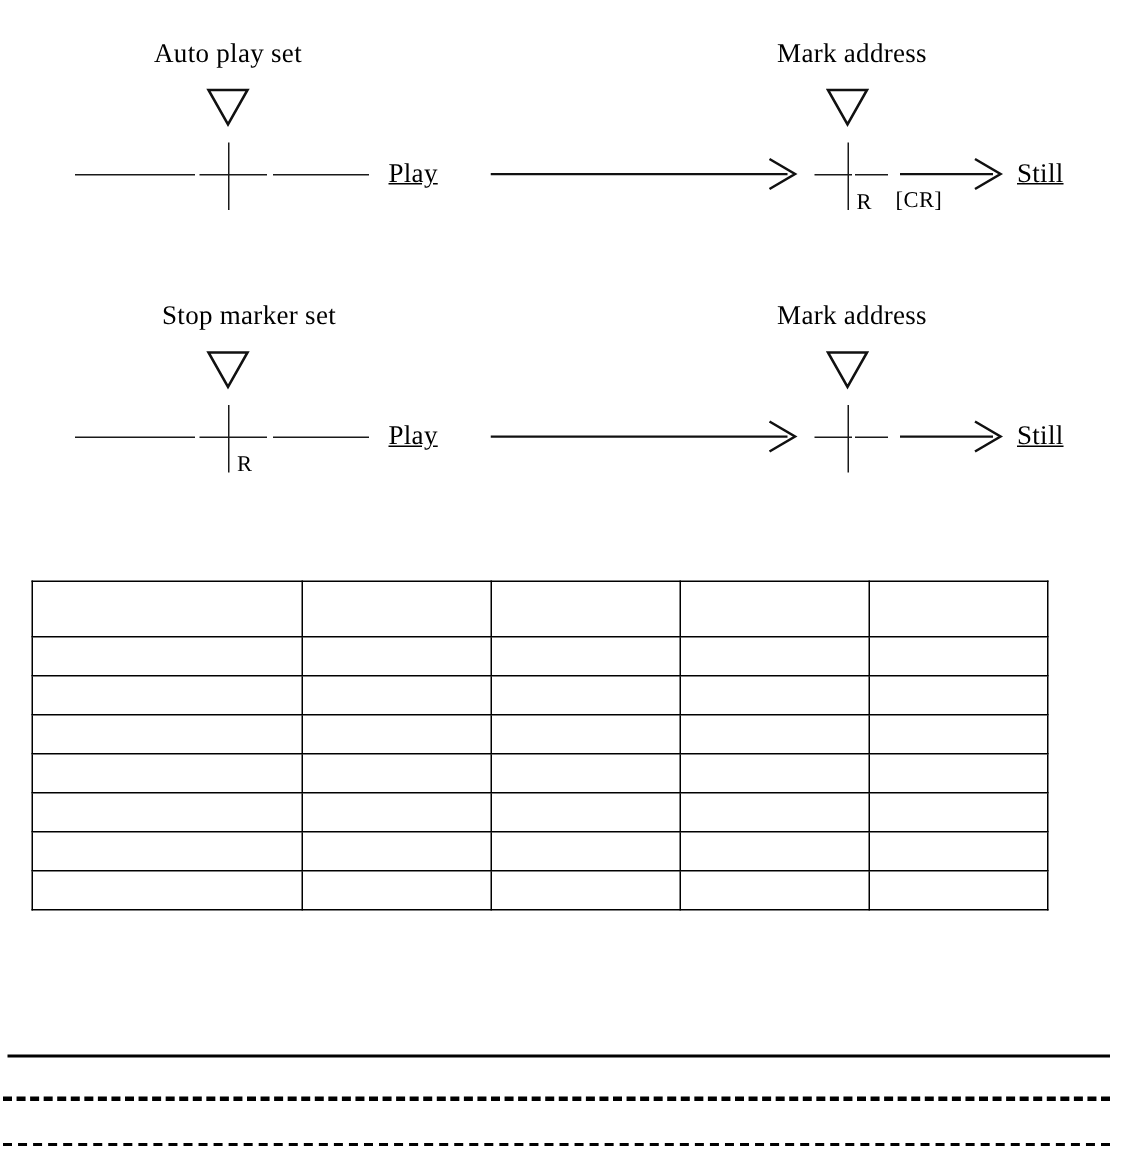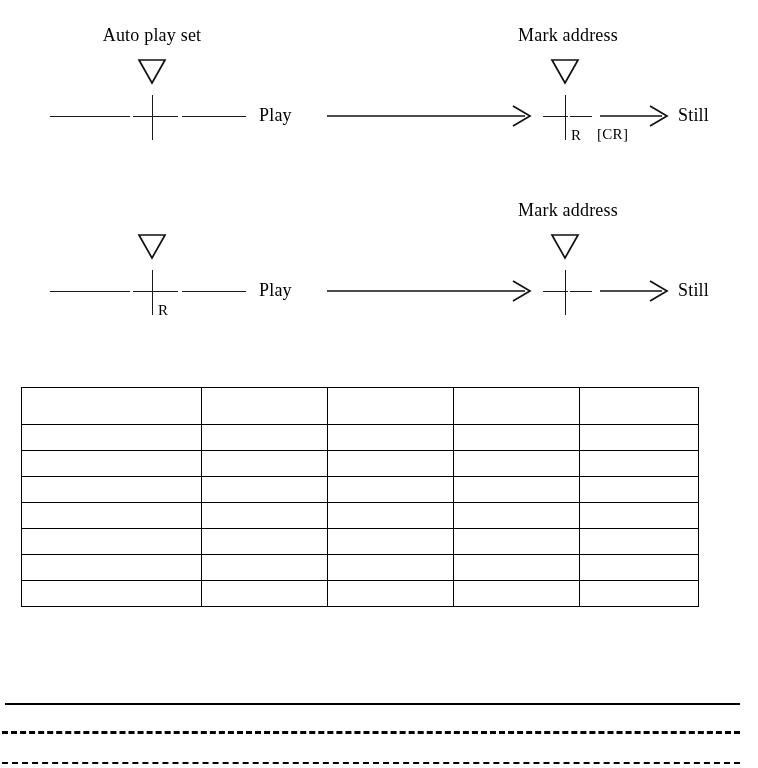--- a/index.html
+++ b/index.html
@@ -38,20 +38,21 @@
     transform: translateX(-50%);
     letter-spacing: 0.2px;
   }
 
   .inline-label {
     position: absolute;
     font-size: 18px;
     line-height: 20px;
     white-space: nowrap;
     letter-spacing: 0.2px;
+    text-decoration: underline;
   }
 
   .small-label {
     position: absolute;
     font-size: 15px;
     line-height: 17px;
     white-space: nowrap;
     letter-spacing: 0.3px;
   }
 
@@ -159,20 +160,21 @@
       </svg>
     </div>
 
     <div class="small-label" style="left:597px; top:126px;text-align:center;">[CR]</div>
 
     <div class="inline-label" style="left:678px; top:105px;">Still</div>
   </div>
 
   <div class="abs" style="left:0; top:175px; width:758px; height:180px;">
 
+    <div class="caption" style="left:166px; top:24px;">Stop marker set</div>
 
     <div class="tri" style="left:152px; top:58px;">
       <svg width="30" height="27" viewBox="0 0 30 27" aria-hidden="true">
         <polygon points="2,2 28,2 15,25" fill="none" stroke="#111111" stroke-width="1.7"></polygon>
       </svg>
     </div>
 
     <div class="seg" style="left:50px; top:116px; width:80px;"></div>
     <div class="seg" style="left:133px; top:116px; width:45px;"></div>
     <div class="seg" style="left:182px; top:116px; width:64px;"></div>

